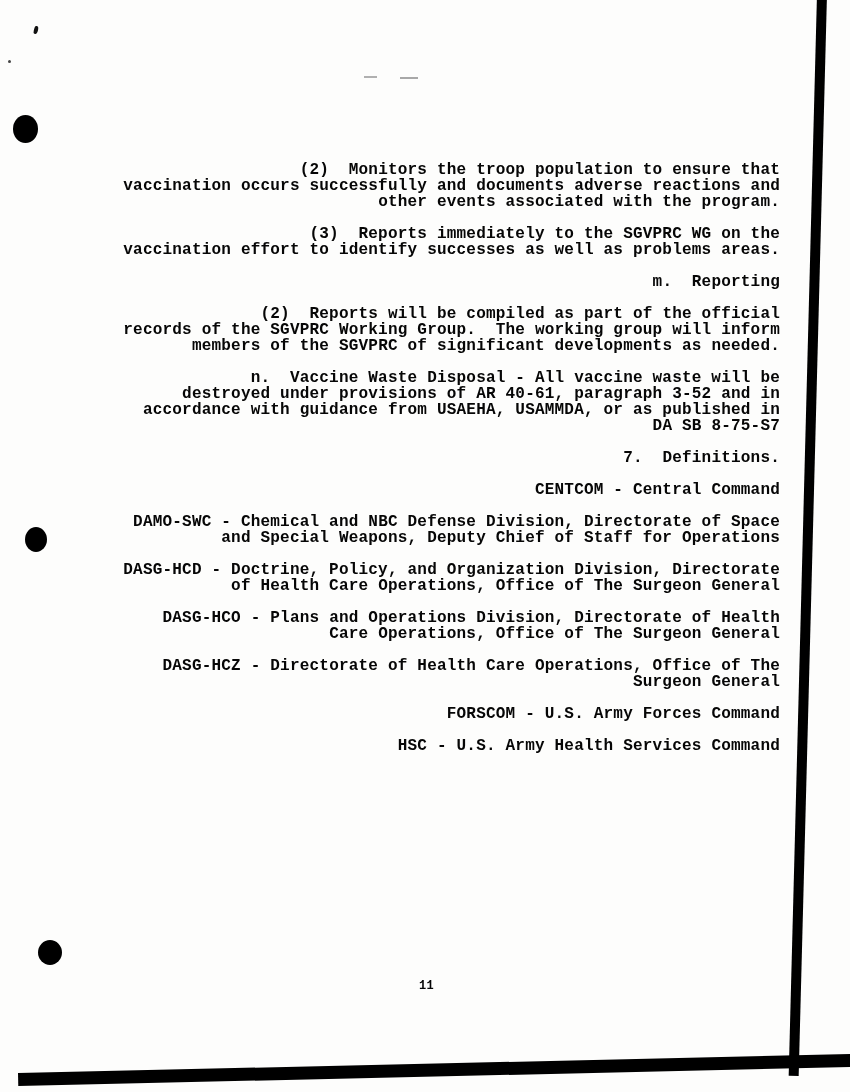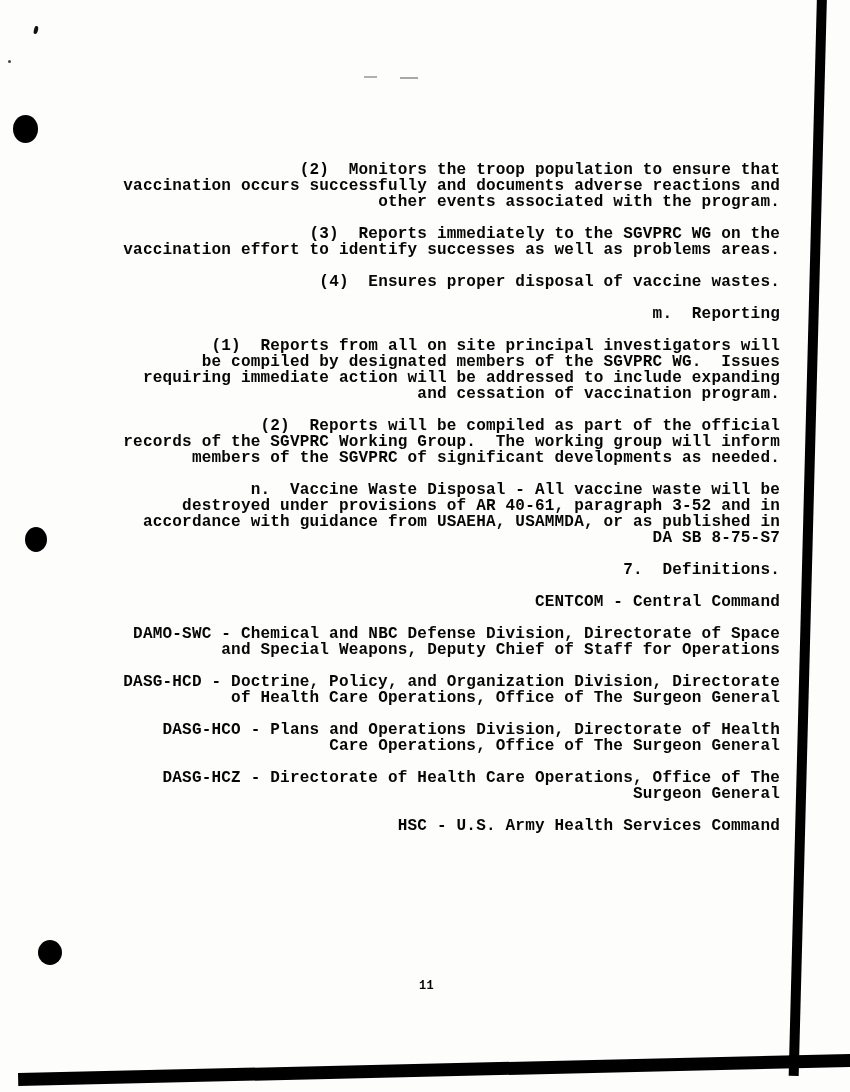--- a/index.html
+++ b/index.html
@@ -105,41 +105,37 @@
   <div class="speck-2"></div>
   <div class="dash-1"></div>
   <div class="dash-2"></div>
 
   <div class="text-block">
     <div class="para">      (2)  Monitors the troop population to ensure that
 vaccination occurs successfully and documents adverse reactions and
 other events associated with the program.</div>
     <div class="para">      (3)  Reports immediately to the SGVPRC WG on the
 vaccination effort to identify successes as well as problems areas.</div>
-    <div class="para">      (4)  Ensures proper disposal of vaccine wastes.</div>
     <div class="para">   m.  Reporting</div>
-    <div class="para">      (1)  Reports from all on site principal investigators will
-be compiled by designated members of the SGVPRC WG.  Issues
-requiring immediate action will be addressed to include expanding
-and cessation of vaccination program.</div>
     <div class="para">      (2)  Reports will be compiled as part of the official
 records of the SGVPRC Working Group.  The working group will inform
 members of the SGVPRC of significant developments as needed.</div>
     <div class="para">   n.  Vaccine Waste Disposal - All vaccine waste will be
 destroyed under provisions of AR 40-61, paragraph 3-52 and in
 accordance with guidance from USAEHA, USAMMDA, or as published in
 DA SB 8-75-S7</div>
     <div class="para">7.  Definitions.</div>
     <div class="para">CENTCOM - Central Command</div>
     <div class="para">DAMO-SWC - Chemical and NBC Defense Division, Directorate of Space
 and Special Weapons, Deputy Chief of Staff for Operations</div>
     <div class="para">DASG-HCD - Doctrine, Policy, and Organization Division, Directorate
 of Health Care Operations, Office of The Surgeon General</div>
     <div class="para">DASG-HCO - Plans and Operations Division, Directorate of Health
 Care Operations, Office of The Surgeon General</div>
     <div class="para">DASG-HCZ - Directorate of Health Care Operations, Office of The
 Surgeon General</div>
+    <div class="para">FORSCOM - U.S. Army Forces Command</div>
     <div class="para">HSC - U.S. Army Health Services Command</div>
   </div>
 
   <div class="page-number">11</div>
 
 </div>
 
 </body></html>

